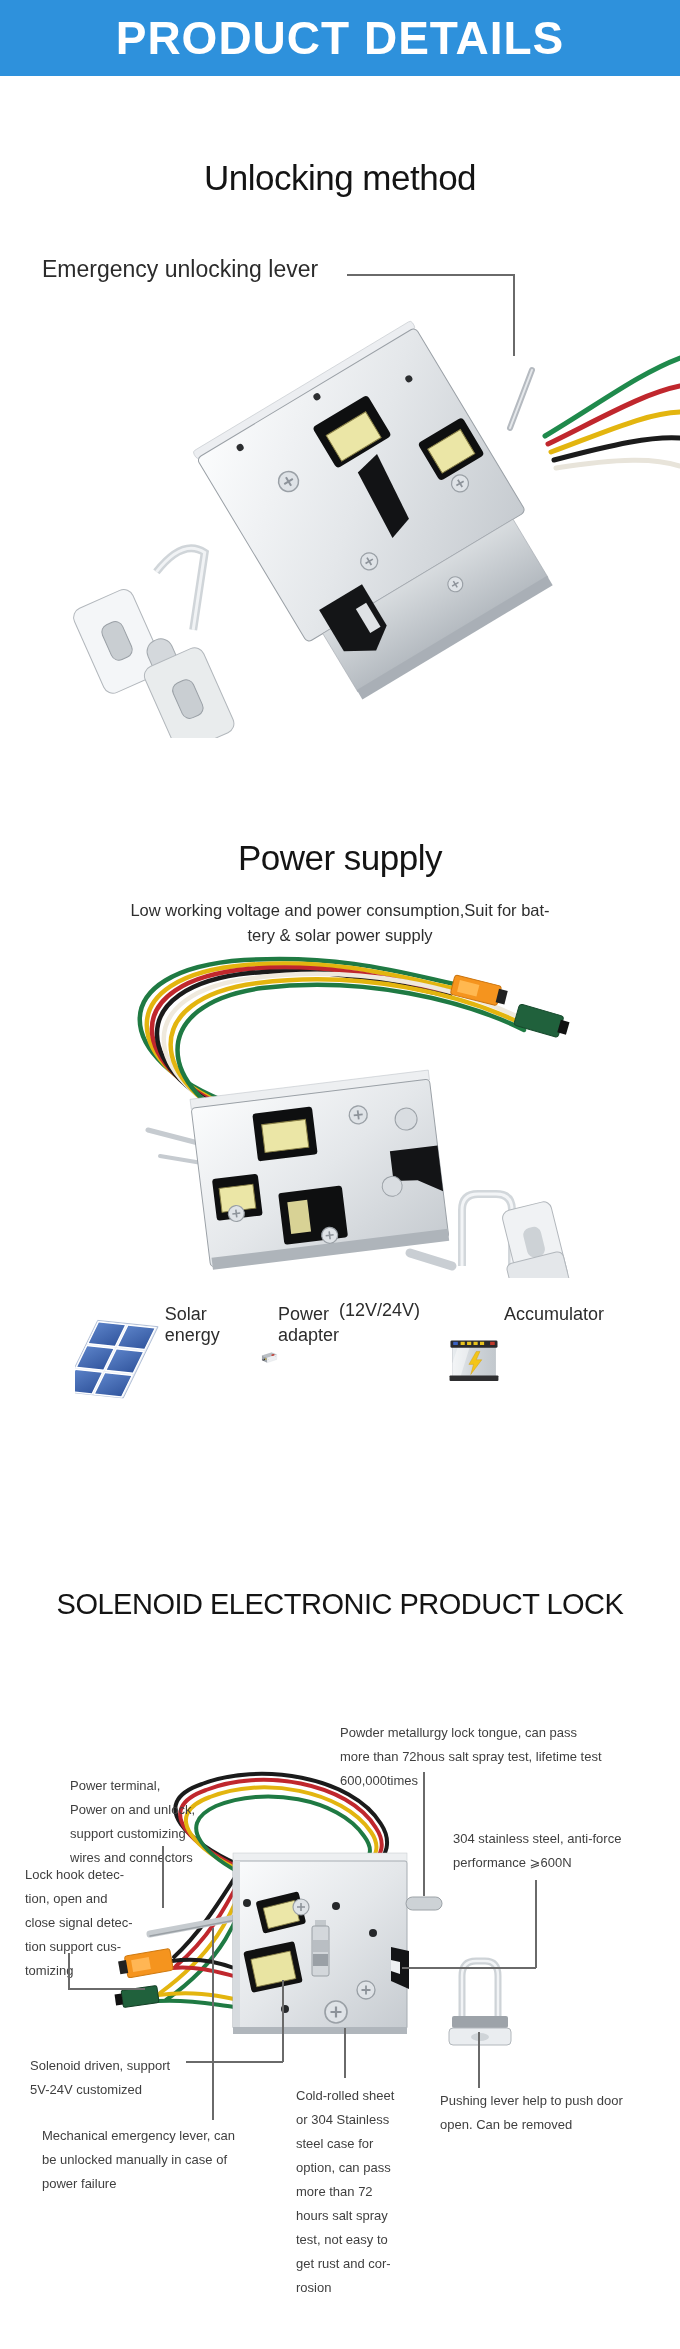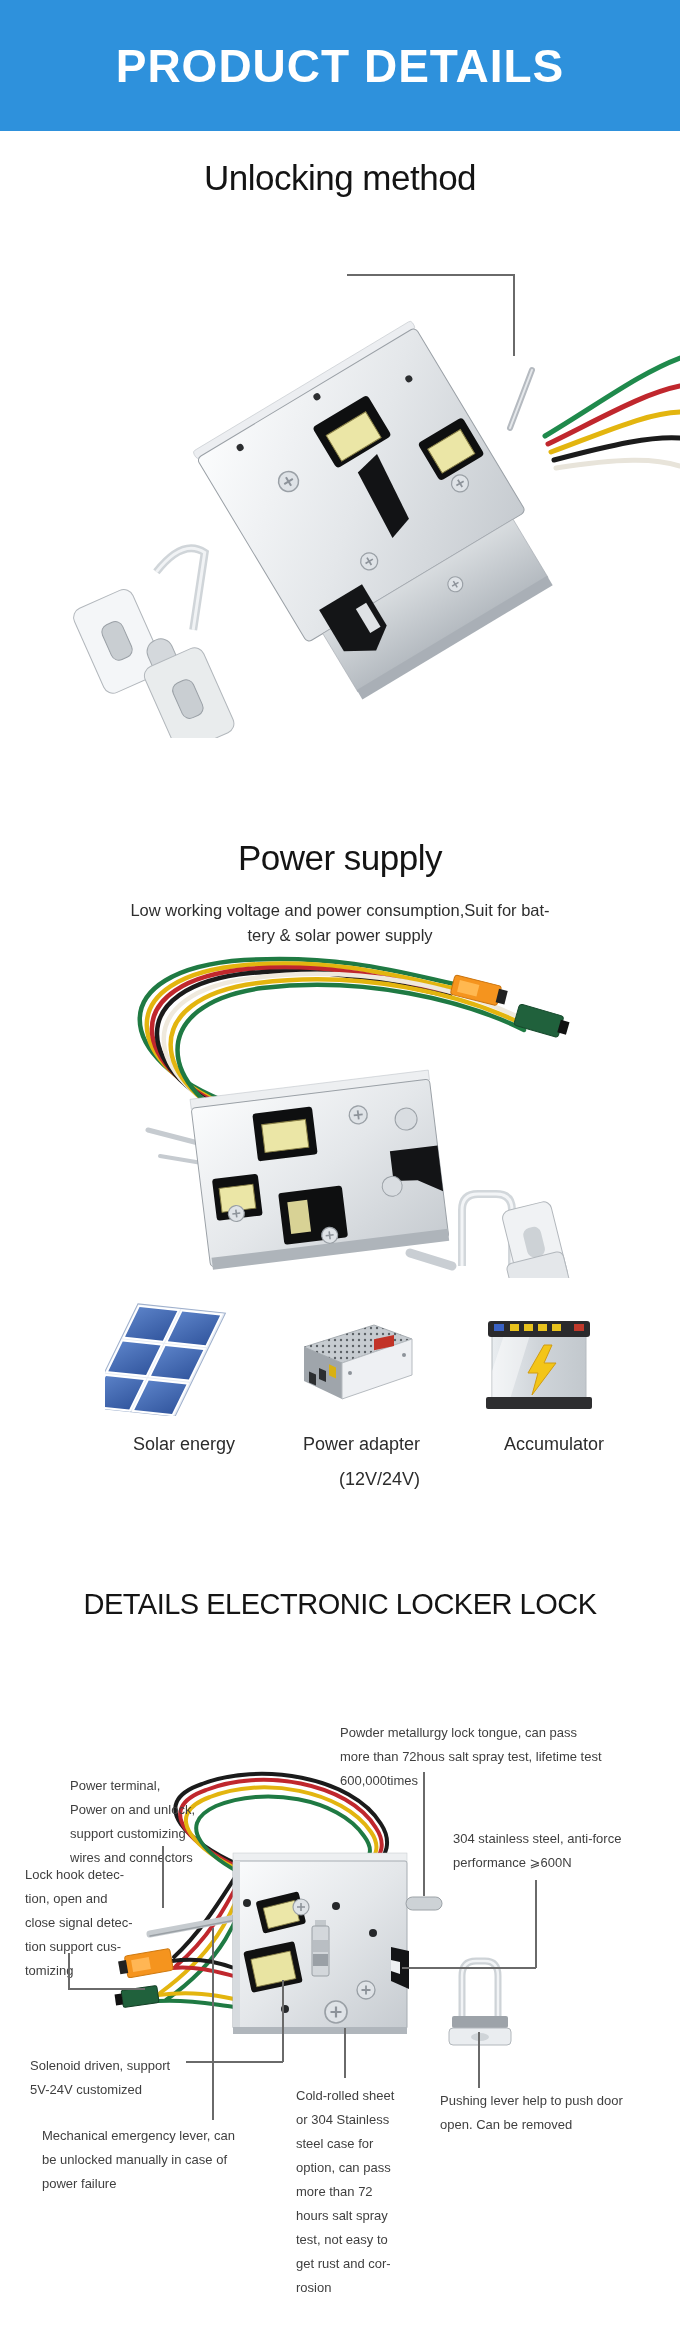--- a/index.html
+++ b/index.html
@@ -1,44 +1,45 @@
 <!DOCTYPE html>
 <html><head>
 <meta charset="utf-8">
 <style>
   html,body{margin:0;padding:0;background:#ffffff;}
   .page{position:relative;width:680px;height:2349px;background:#ffffff;overflow:hidden;
         font-family:"Liberation Sans", sans-serif;color:#222;}
   .abs{position:absolute;}
-  .banner{left:0;top:0;width:680px;height:131px;background:#2E91DC;
+  .banner{left:0;top:0;width:680px;height:76px;background:#2E91DC;
           display:flex;align-items:center;justify-content:center;}
   .banner-title{color:#ffffff;font-size:46px;font-weight:800;letter-spacing:1px;}
   .h1{width:680px;text-align:center;font-weight:400;color:#141414;letter-spacing:-0.5px;}
   .h-unlock{top:158px;left:0;font-size:35px;}
   .h-power{top:838px;left:0;font-size:35px;}
   .h-solenoid{top:1588px;left:0;font-size:29px;}
   .subtitle{top:898px;left:0;width:680px;text-align:center;font-size:16.5px;line-height:25px;
             color:#2e2e2e;white-space:pre-line;}
   .emg-label{left:42px;top:256px;font-size:23px;color:#2b2b2b;}
   .callout{font-size:13px;line-height:24px;color:#3f3f3f;white-space:pre-line;}
   .cline{background:#6a6a6a;}
-  .opt{top:1298px;width:160px;height:200px;display:flex;flex-direction:column;align-items:flex-end;gap:12px;}
+  .opt{top:1298px;width:160px;height:200px;display:flex;flex-direction:row;align-items:flex-start;}
   .opt-label{font-size:18px;color:#2c2c2c;margin-top:6px;}
   .opt-sub{font-size:18px;color:#2c2c2c;margin-top:2px;}
 </style>
 </head>
 <body>
 
 <div class="page">
 
   <div class="abs banner">
     <div class="banner-title">PRODUCT DETAILS</div>
   </div>
 
   <div class="abs h1 h-unlock">Unlocking method</div>
+  <div class="abs emg-label">Emergency unlocking lever</div>
   <div class="abs cline" style="left:347px;top:274px;width:167px;height:2px;"></div>
   <div class="abs cline" style="left:513px;top:274px;width:2px;height:82px;"></div>
 
   <svg class="abs" style="left:40px;top:318px;" width="640" height="420" viewBox="0 0 640 420">
     <defs>
       <linearGradient id="m1" x1="0" y1="0" x2="1" y2="1">
         <stop offset="0" stop-color="#fbfcfd"></stop>
           <stop offset="0.5" stop-color="#e4e7ea"></stop>
           <stop offset="1" stop-color="#c6cbd0"></stop>
       </linearGradient>
@@ -215,21 +216,21 @@
       <rect x="36" y="23" width="9" height="7" fill="#e8c21d"></rect>
       <rect x="50" y="23" width="9" height="7" fill="#e8c21d"></rect>
       <rect x="64" y="23" width="9" height="7" fill="#e8c21d"></rect>
       <rect x="78" y="23" width="9" height="7" fill="#e8c21d"></rect>
       <rect x="12" y="96" width="106" height="12" rx="2" fill="#2e2e30"></rect>
       <polygon points="70,44 54,72 64,72 58,94 82,62 70,62 78,44" fill="#f3c518" stroke="#d09c12"></polygon>
     </svg>
     <div class="opt-label">Accumulator</div>
   </div>
 
-  <div class="abs h1 h-solenoid">DETAILS ELECTRONIC LOCKER LOCK</div>
+  <div class="abs h1 h-solenoid">SOLENOID ELECTRONIC PRODUCT LOCK</div>
 
   <svg class="abs" style="left:0;top:1700px;" width="680" height="560" viewBox="0 0 680 560">
 
     <g fill="none" stroke-linecap="round">
       <path d="M237,164 C192,144 144,104 202,84 C258,62 352,76 381,124 C392,141 387,157 374,166" stroke="#1b1b1b" stroke-width="4"></path>
       <path d="M240,168 C196,148 150,110 206,90 C260,68 348,82 376,128 C386,143 382,156 371,164" stroke="#c0272d" stroke-width="4"></path>
       <path d="M243,172 C200,152 158,116 210,97 C262,76 342,90 371,132 C380,145 377,156 368,163" stroke="#e3b50f" stroke-width="4"></path>
       <path d="M246,176 C210,158 172,126 216,106 C264,86 338,98 364,136 C373,148 371,157 363,163" stroke="#1f7a43" stroke-width="4"></path>
 
       <path d="M240,170 C225,192 205,228 174,257" stroke="#1b1b1b" stroke-width="4"></path>

